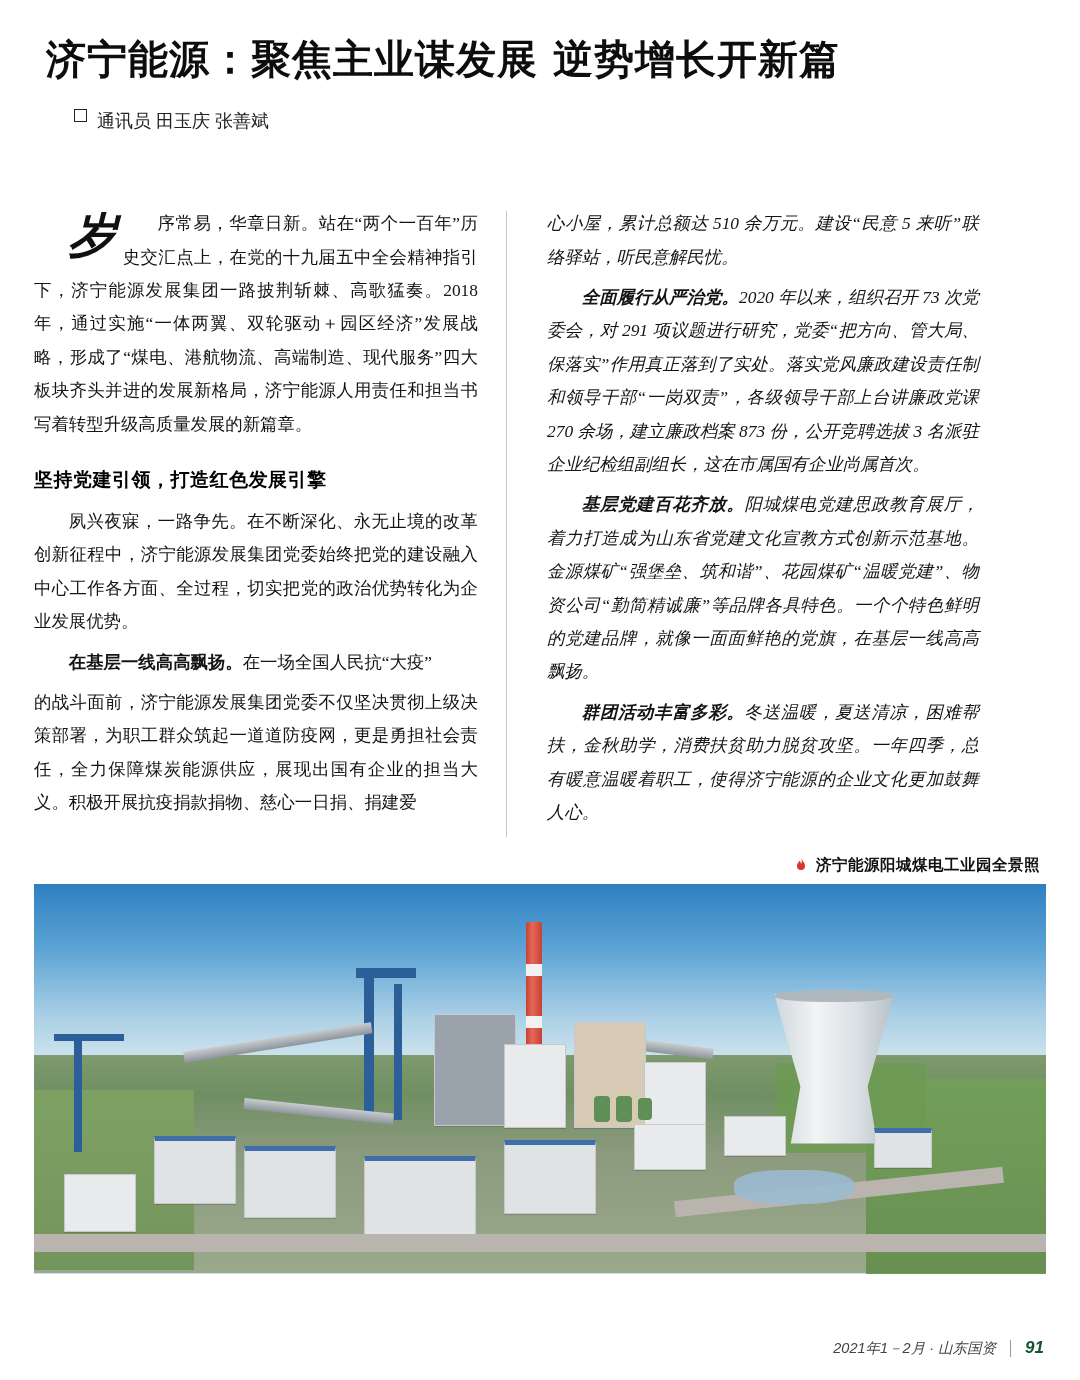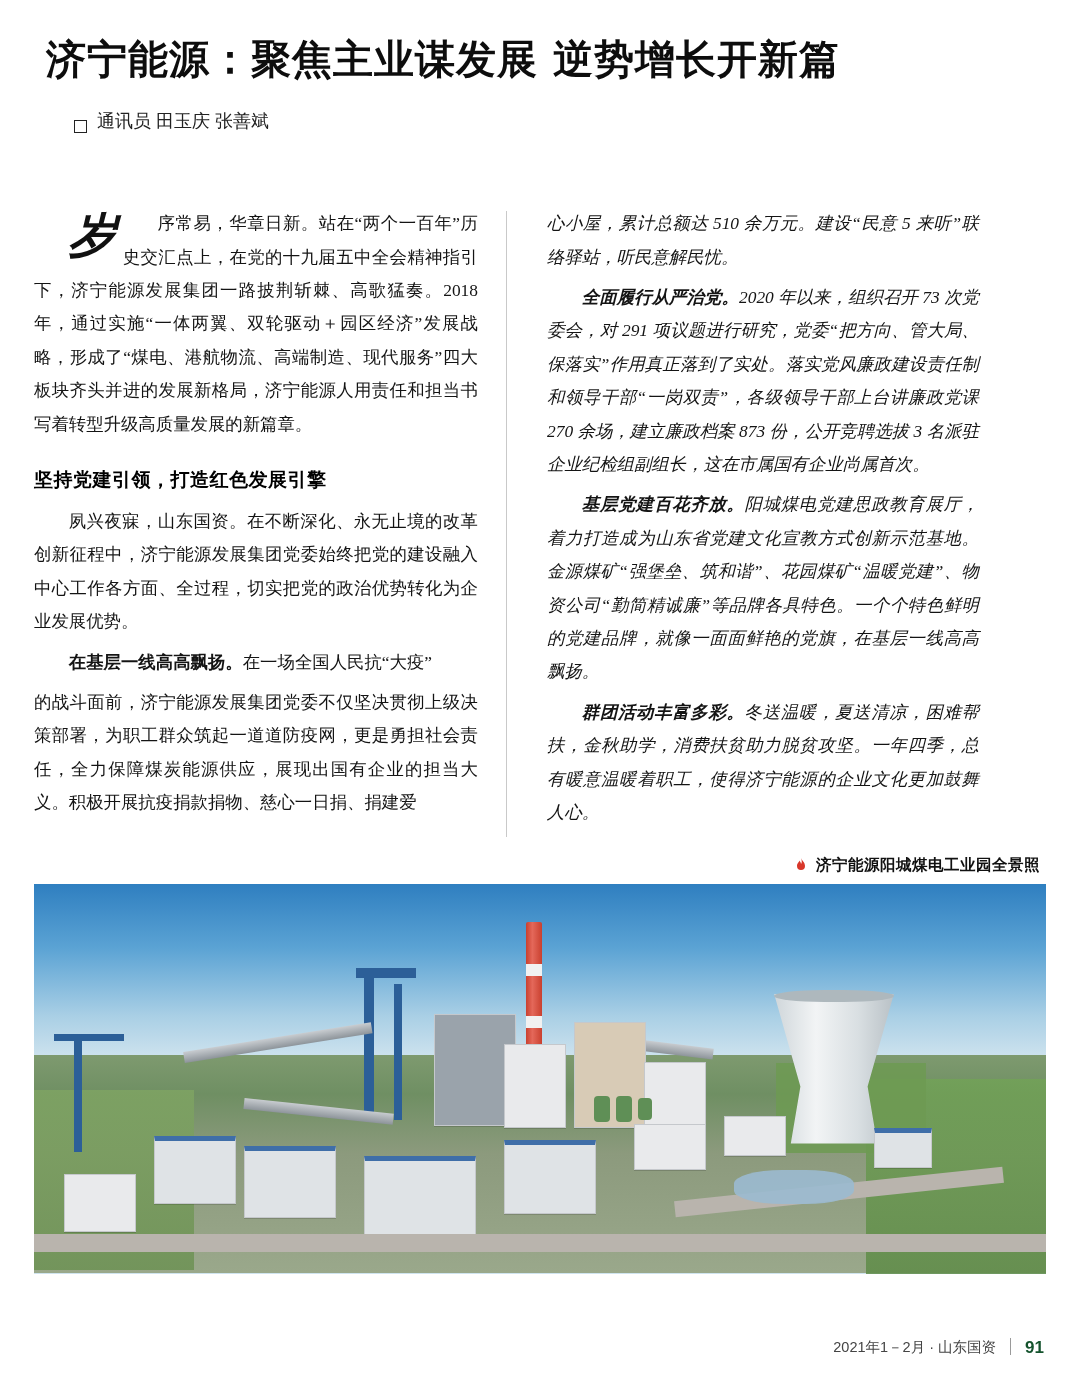--- a/index.html
+++ b/index.html
@@ -30,21 +30,21 @@
     color: #0d0d0d;
     line-height: 1.18;
     margin: 10px 0 0 12px;
     white-space: nowrap;
   }
   .byline {
     margin: 26px 0 0 16px;
     font-size: 18px;
     color: #222;
     display: flex;
-    align-items: flex-end;
+    align-items: flex-start;
     gap: 10px;
     font-family: "Liberation Sans", sans-serif;
     padding-left: 24px;
   }
   .byline-mark {
     display: inline-block;
     width: 13px;
     height: 13px;
     border: 1.5px solid #222;
     box-sizing: border-box;
@@ -201,25 +201,26 @@
   .tank {
     position: absolute;
     background: #5f8f56;
     border-radius: 4px;
   }
   .footer {
     position: absolute;
     bottom: 22px;
     right: 36px;
     display: flex;
-    align-items: flex-start;
+    align-items: center;
     gap: 14px;
     font-family: "Liberation Sans", sans-serif;
     font-size: 14.5px;
     color: #444;
+    font-style: italic;
   }
   .footer .pageno {
     font-size: 17px;
     font-weight: bold;
     color: #14532d;
   }
   .footer .bar {
     width: 1px;
     height: 17px;
     background: #9a9a9a;
@@ -239,21 +240,21 @@
 
   <div class="columns">
 
     <div class="col col-left">
       <p class="body dropcap-para">
         <span class="dropcap">岁</span><span>序常易，华章日新。站在“两个一百年”历史交汇点上，在党的十九届五中全会精神指引下，济宁能源发展集团一路披荆斩棘、高歌猛奏。2018 年，通过实施“一体两翼、双轮驱动＋园区经济”发展战略，形成了“煤电、港航物流、高端制造、现代服务”四大板块齐头并进的发展新格局，济宁能源人用责任和担当书写着转型升级高质量发展的新篇章。</span>
       </p>
 
       <h2 class="subhead">坚持党建引领，打造红色发展引擎</h2>
 
-      <p class="body">夙兴夜寐，山东国资。在不断深化、永无止境的改革创新征程中，济宁能源发展集团党委始终把党的建设融入中心工作各方面、全过程，切实把党的政治优势转化为企业发展优势。</p>
+      <p class="body">夙兴夜寐，一路争先。在不断深化、永无止境的改革创新征程中，济宁能源发展集团党委始终把党的建设融入中心工作各方面、全过程，切实把党的政治优势转化为企业发展优势。</p>
 
       <p class="body">
         <span class="lead-in">在基层一线高高飘扬。</span><span>在一场全国人民抗“大疫”</span>
       </p>
       <p class="body noindent">的战斗面前，济宁能源发展集团党委不仅坚决贯彻上级决策部署，为职工群众筑起一道道防疫网，更是勇担社会责任，全力保障煤炭能源供应，展现出国有企业的担当大义。积极开展抗疫捐款捐物、慈心一日捐、捐建爱</p>
     </div>
 
     <div class="divider"></div>
 
     <div class="col col-right">

